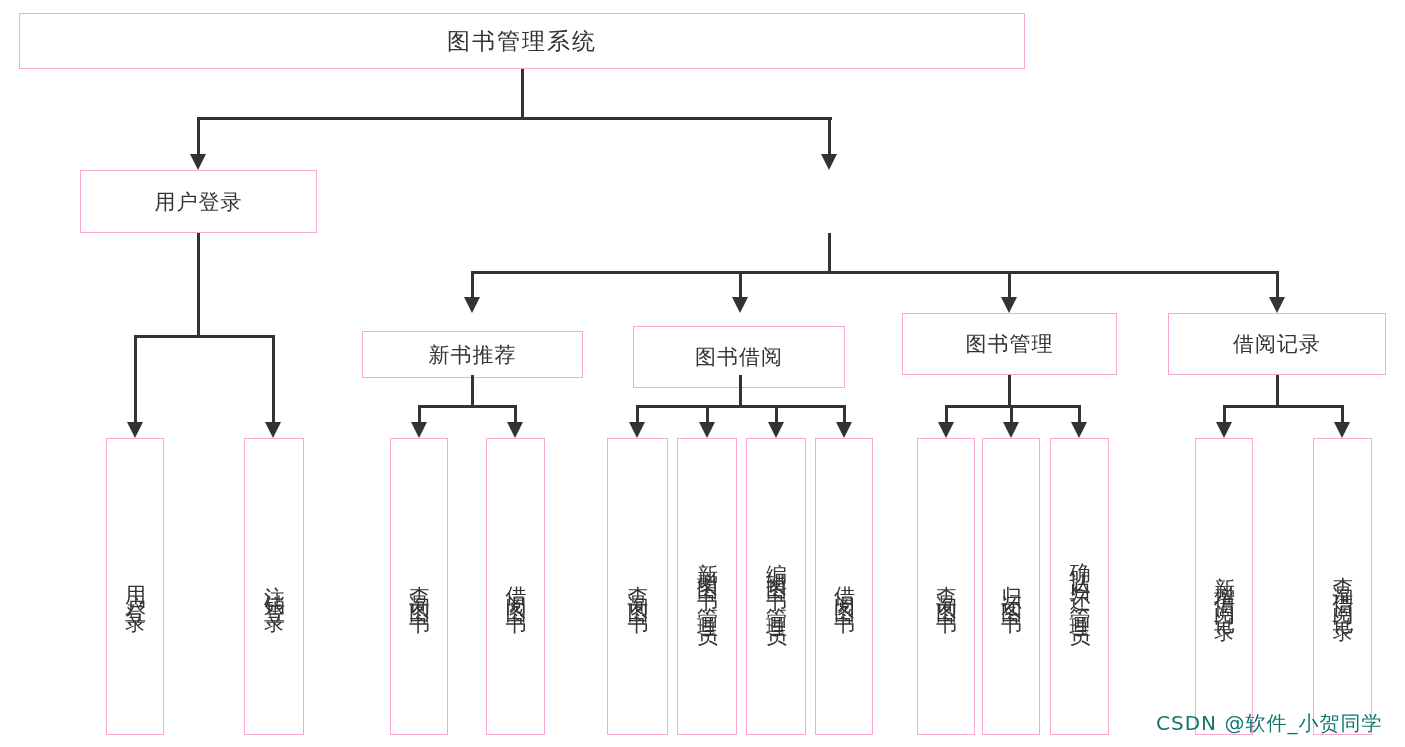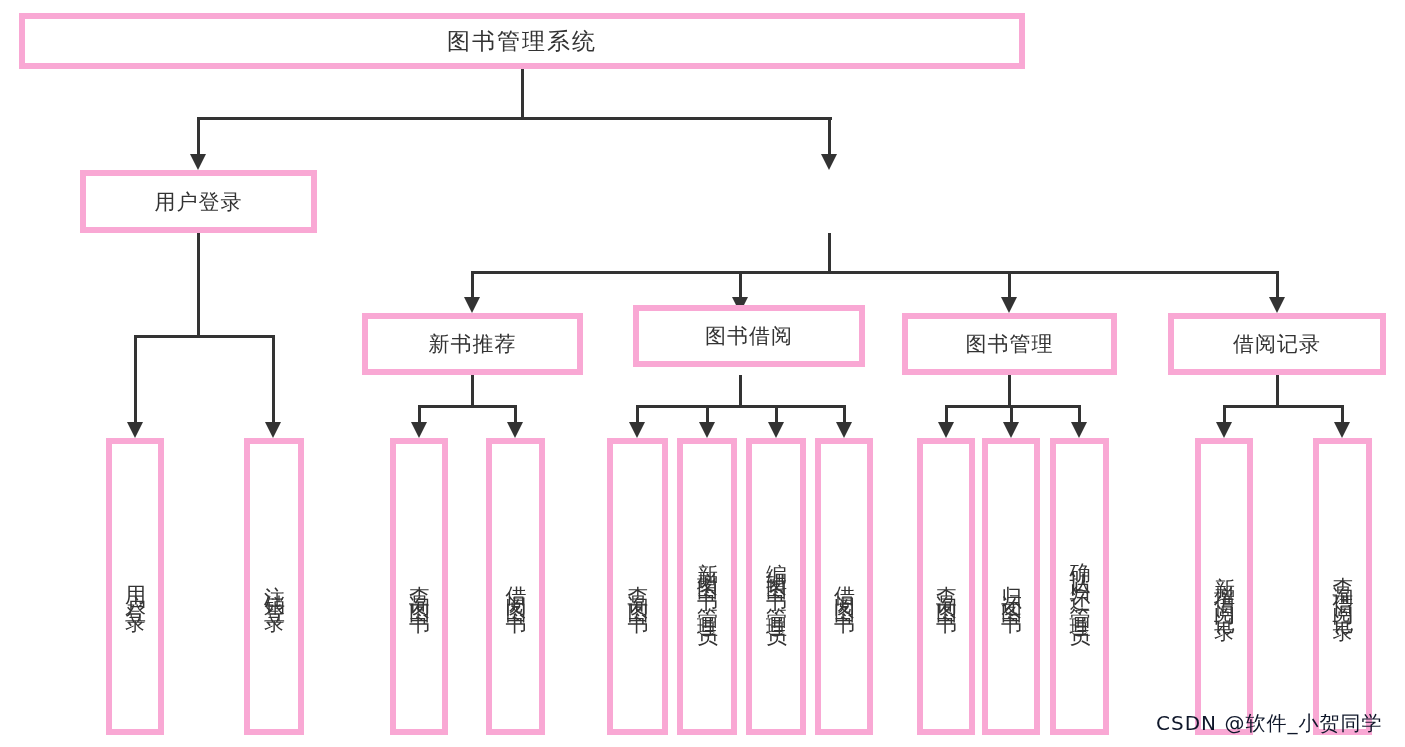--- a/index.html
+++ b/index.html
@@ -6,21 +6,21 @@
   .canvas{
     position:relative;
     width:1405px;height:747px;
     background:#fff;
     font-family:"DejaVu Sans",sans-serif;
     overflow:hidden;
   }
   .box{
     position:absolute;
     box-sizing:border-box;
-    border:6px solid #f9a8d4;
+    border:1px solid #f9a8d4;
     background:#ffffff;
     color:#333333;
     display:flex;
     align-items:center;
     justify-content:center;
     text-align:center;
   }
   .hbox{font-size:21px;letter-spacing:1px;}
   .rootbox{font-size:23px;letter-spacing:2px;}
   .vbox{
@@ -36,21 +36,21 @@
   .arrow{
     position:absolute;width:0;height:0;
     border-left:8px solid transparent;
     border-right:8px solid transparent;
     border-top:16px solid #333333;
   }
   .watermark{
     position:absolute;
     left:1156px;top:710px;
     font-size:20px;
-    color:#0f172a;
+    color:#0f766e;
     letter-spacing:1px;
     white-space:nowrap;
   }
 </style>
 </head>
 <body>
 
 <div class="canvas">
 
   <div class="box hbox rootbox" style="left:19px;top:13px;width:1006px;height:56px">图书管理系统</div>
@@ -75,22 +75,22 @@
   <div class="line hline" style="left:471px;top:271px;width:808px"></div>
   <div class="line vline" style="left:471px;top:271px;height:26px"></div>
   <div class="arrow" style="left:464px;top:297px"></div>
   <div class="line vline" style="left:739px;top:271px;height:26px"></div>
   <div class="arrow" style="left:732px;top:297px"></div>
   <div class="line vline" style="left:1008px;top:271px;height:26px"></div>
   <div class="arrow" style="left:1001px;top:297px"></div>
   <div class="line vline" style="left:1276px;top:271px;height:26px"></div>
   <div class="arrow" style="left:1269px;top:297px"></div>
 
-  <div class="box hbox" style="left:362px;top:313px;width:221px;height:62px">新书推荐</div>
-  <div class="box hbox" style="left:633px;top:305px;width:232px;height:62px">图书借阅</div>
+  <div class="box hbox" style="left:362px;top:331px;width:221px;height:47px">新书推荐</div>
+  <div class="box hbox" style="left:633px;top:326px;width:212px;height:62px">图书借阅</div>
   <div class="box hbox" style="left:902px;top:313px;width:215px;height:62px">图书管理</div>
   <div class="box hbox" style="left:1168px;top:313px;width:218px;height:62px">借阅记录</div>
 
   <div class="line vline" style="left:471px;top:375px;height:31px"></div>
   <div class="line hline" style="left:418px;top:405px;width:99px"></div>
   <div class="line vline" style="left:418px;top:405px;height:17px"></div>
   <div class="arrow" style="left:411px;top:422px"></div>
   <div class="line vline" style="left:514px;top:405px;height:17px"></div>
   <div class="arrow" style="left:507px;top:422px"></div>
 

